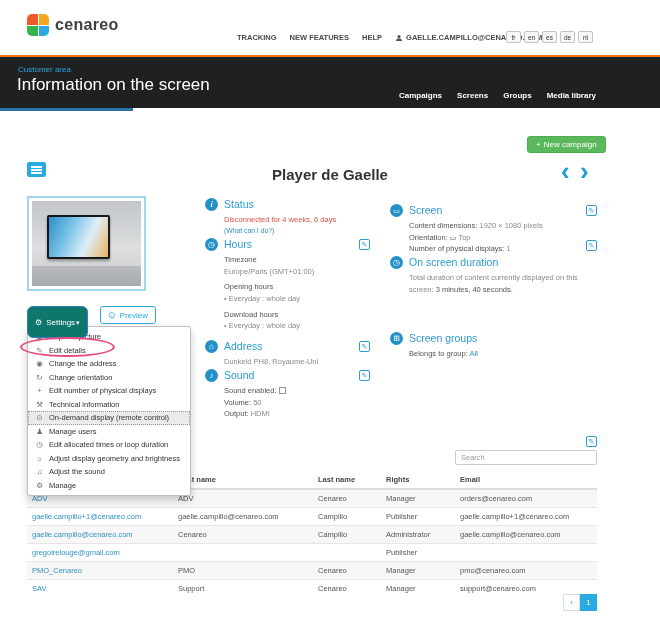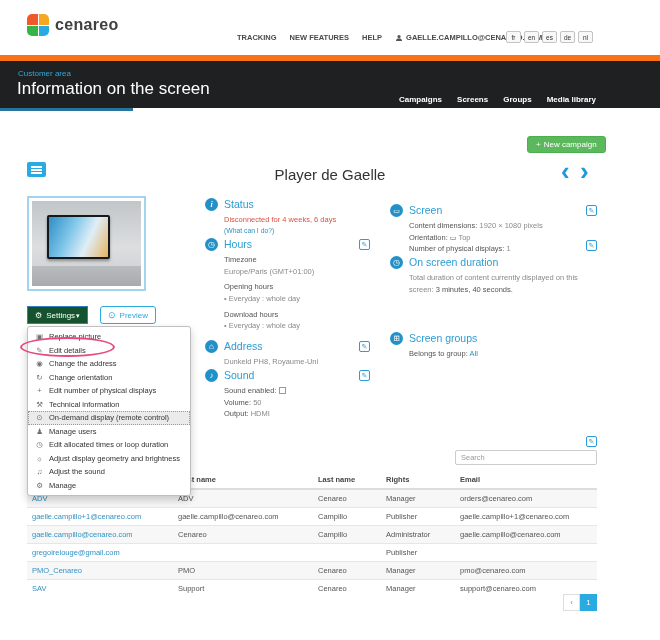--- a/index.html
+++ b/index.html
@@ -17,45 +17,45 @@
   .logo-mark i:nth-child(4){background:#29abe2}
   .logo-text{font-size:16px;font-weight:bold;color:#404040;letter-spacing:.3px}
   .topnav{position:absolute;left:237px;top:33px;display:flex;align-items:center;gap:13px;font-size:7.5px;font-weight:bold;color:#4a4a4a}
   .topnav .link{cursor:pointer;white-space:nowrap}
   .user-menu{display:flex;align-items:center;gap:3px;cursor:pointer;white-space:nowrap}
   .caret::after{content:"▾";font-size:7px;color:inherit;margin-left:1px}
   .langs{position:absolute;left:506px;top:31px;display:flex;gap:3px}
   .lang{width:15px;height:12px;border:1px solid #c3c3c3;border-radius:2px;background:#f8f8f8;font-size:6.5px;color:#333;display:flex;align-items:center;justify-content:center;cursor:pointer}
 
   
-  .darkbar{position:absolute;top:55px;left:0;width:660px;height:53px;background:#1f2022;border-top:6px solid #f97316}
+  .darkbar{position:absolute;top:55px;left:0;width:660px;height:53px;background:#1f2022;border-top:2px solid #f97316}
   .breadcrumb{position:absolute;left:18px;top:8px;font-size:8px;color:#29abe2;cursor:pointer}
   .darktitle{position:absolute;left:17px;top:18px;font-size:17px;color:#fff;font-weight:400}
   .darknav{position:absolute;right:64px;top:34px;display:flex;gap:15px;font-size:8px;font-weight:bold;color:#fff}
   .darknav span{cursor:pointer;white-space:nowrap}
   .blueseg{position:absolute;top:108px;left:0;width:133px;height:3px;background:#27759f}
 
   
   .btn-new{position:absolute;left:527px;top:136px;height:17px;padding:0 8px;background:#5cb85c;border:1px solid #4cae4c;border-radius:3px;color:#fff;font-size:8px;display:flex;align-items:center;gap:3px;cursor:pointer}
   .icon-list{position:absolute;left:27px;top:162px;width:19px;height:15px;background:#29abe2;border-radius:2px;display:flex;align-items:center;justify-content:center;cursor:pointer}
   .icon-list::before{content:"";width:11px;height:8px;background:repeating-linear-gradient(to bottom,#fff 0,#fff 1.5px,transparent 1.5px,transparent 3px)}
-  .page-title{position:absolute;top:166px;left:0;width:660px;text-align:center;font-size:15px;font-weight:normal;color:#333}
+  .page-title{position:absolute;top:166px;left:0;width:660px;text-align:center;font-size:15px;font-weight:bold;color:#333}
   .chev{position:absolute;top:156px;font-size:26px;font-weight:bold;color:#1a9cd8;cursor:pointer;line-height:1.2}
   .chev-prev{left:561px}
   .chev-next{left:580px}
 
   
   .thumb{position:absolute;left:27px;top:196px;width:119px;height:95px;border:2px solid #a3d4ee;background:#fff;padding:3px}
   .thumb-img{width:100%;height:100%;position:relative;background:linear-gradient(180deg,#c2c6c9 0%,#dcdedf 55%,#c8cacb 100%);overflow:hidden}
   .thumb-floor{position:absolute;bottom:0;left:0;right:0;height:24%;background:linear-gradient(180deg,#b9bcbe,#a7abad)}
   .thumb-screen{position:absolute;left:14%;top:16%;width:58%;height:52%;background:#15181d;border-radius:2px;box-shadow:0 2px 3px rgba(0,0,0,.35)}
   .thumb-screen::after{content:"";position:absolute;left:2px;top:2px;right:2px;bottom:2px;background:linear-gradient(115deg,#2f8ec6 0%,#7cc4e8 35%,#dfeef7 65%,#e8b25f 100%)}
 
   
-  .btn-settings{position:absolute;left:27px;top:306px;height:18px;padding:8px 7px;background:#14532d;border:1px solid #357ebd;border-radius:0;color:#fff;font-size:8px;display:flex;align-items:center;gap:4px;cursor:pointer;z-index:45}
+  .btn-settings{position:absolute;left:27px;top:306px;height:18px;padding:15px 7px;background:#0f766e;border:1px solid #357ebd;border-radius:6px;color:#fff;font-size:8px;display:flex;align-items:center;gap:4px;cursor:pointer;z-index:45}
   .btn-preview{position:absolute;left:100px;top:306px;height:16px;padding:8px 7px;background:#fff;border:1px solid #29abe2;border-radius:3px;color:#29abe2;font-size:8px;display:flex;align-items:center;gap:4px;cursor:pointer}
   .icon-gear-sm::before{content:"⚙";font-size:8px}
   .icon-eye::before{content:"⊙";font-size:9px}
   .dropdown{position:absolute;left:27px;top:326px;width:164px;background:#fff;border:1px solid #bfbfbf;border-radius:3px;box-shadow:0 4px 9px rgba(0,0,0,.2);padding:3px 0;z-index:40}
   .dd-item{height:13.5px;display:flex;align-items:center;gap:5px;padding:0 7px;font-size:7.5px;color:#333;cursor:pointer;white-space:nowrap}
   .dd-item.active{background:#ebebeb;outline:1px dotted #9a9a9a;outline-offset:-1px}
   .dd-icon{width:9px;font-size:7.5px;color:#707070;text-align:center;flex:none}
   .dd-label{overflow:hidden}
   .annotation{position:absolute;left:20px;top:337px;width:95px;height:20px;border:2.5px solid #e8497c;border-radius:50%;z-index:60;pointer-events:none}
 

